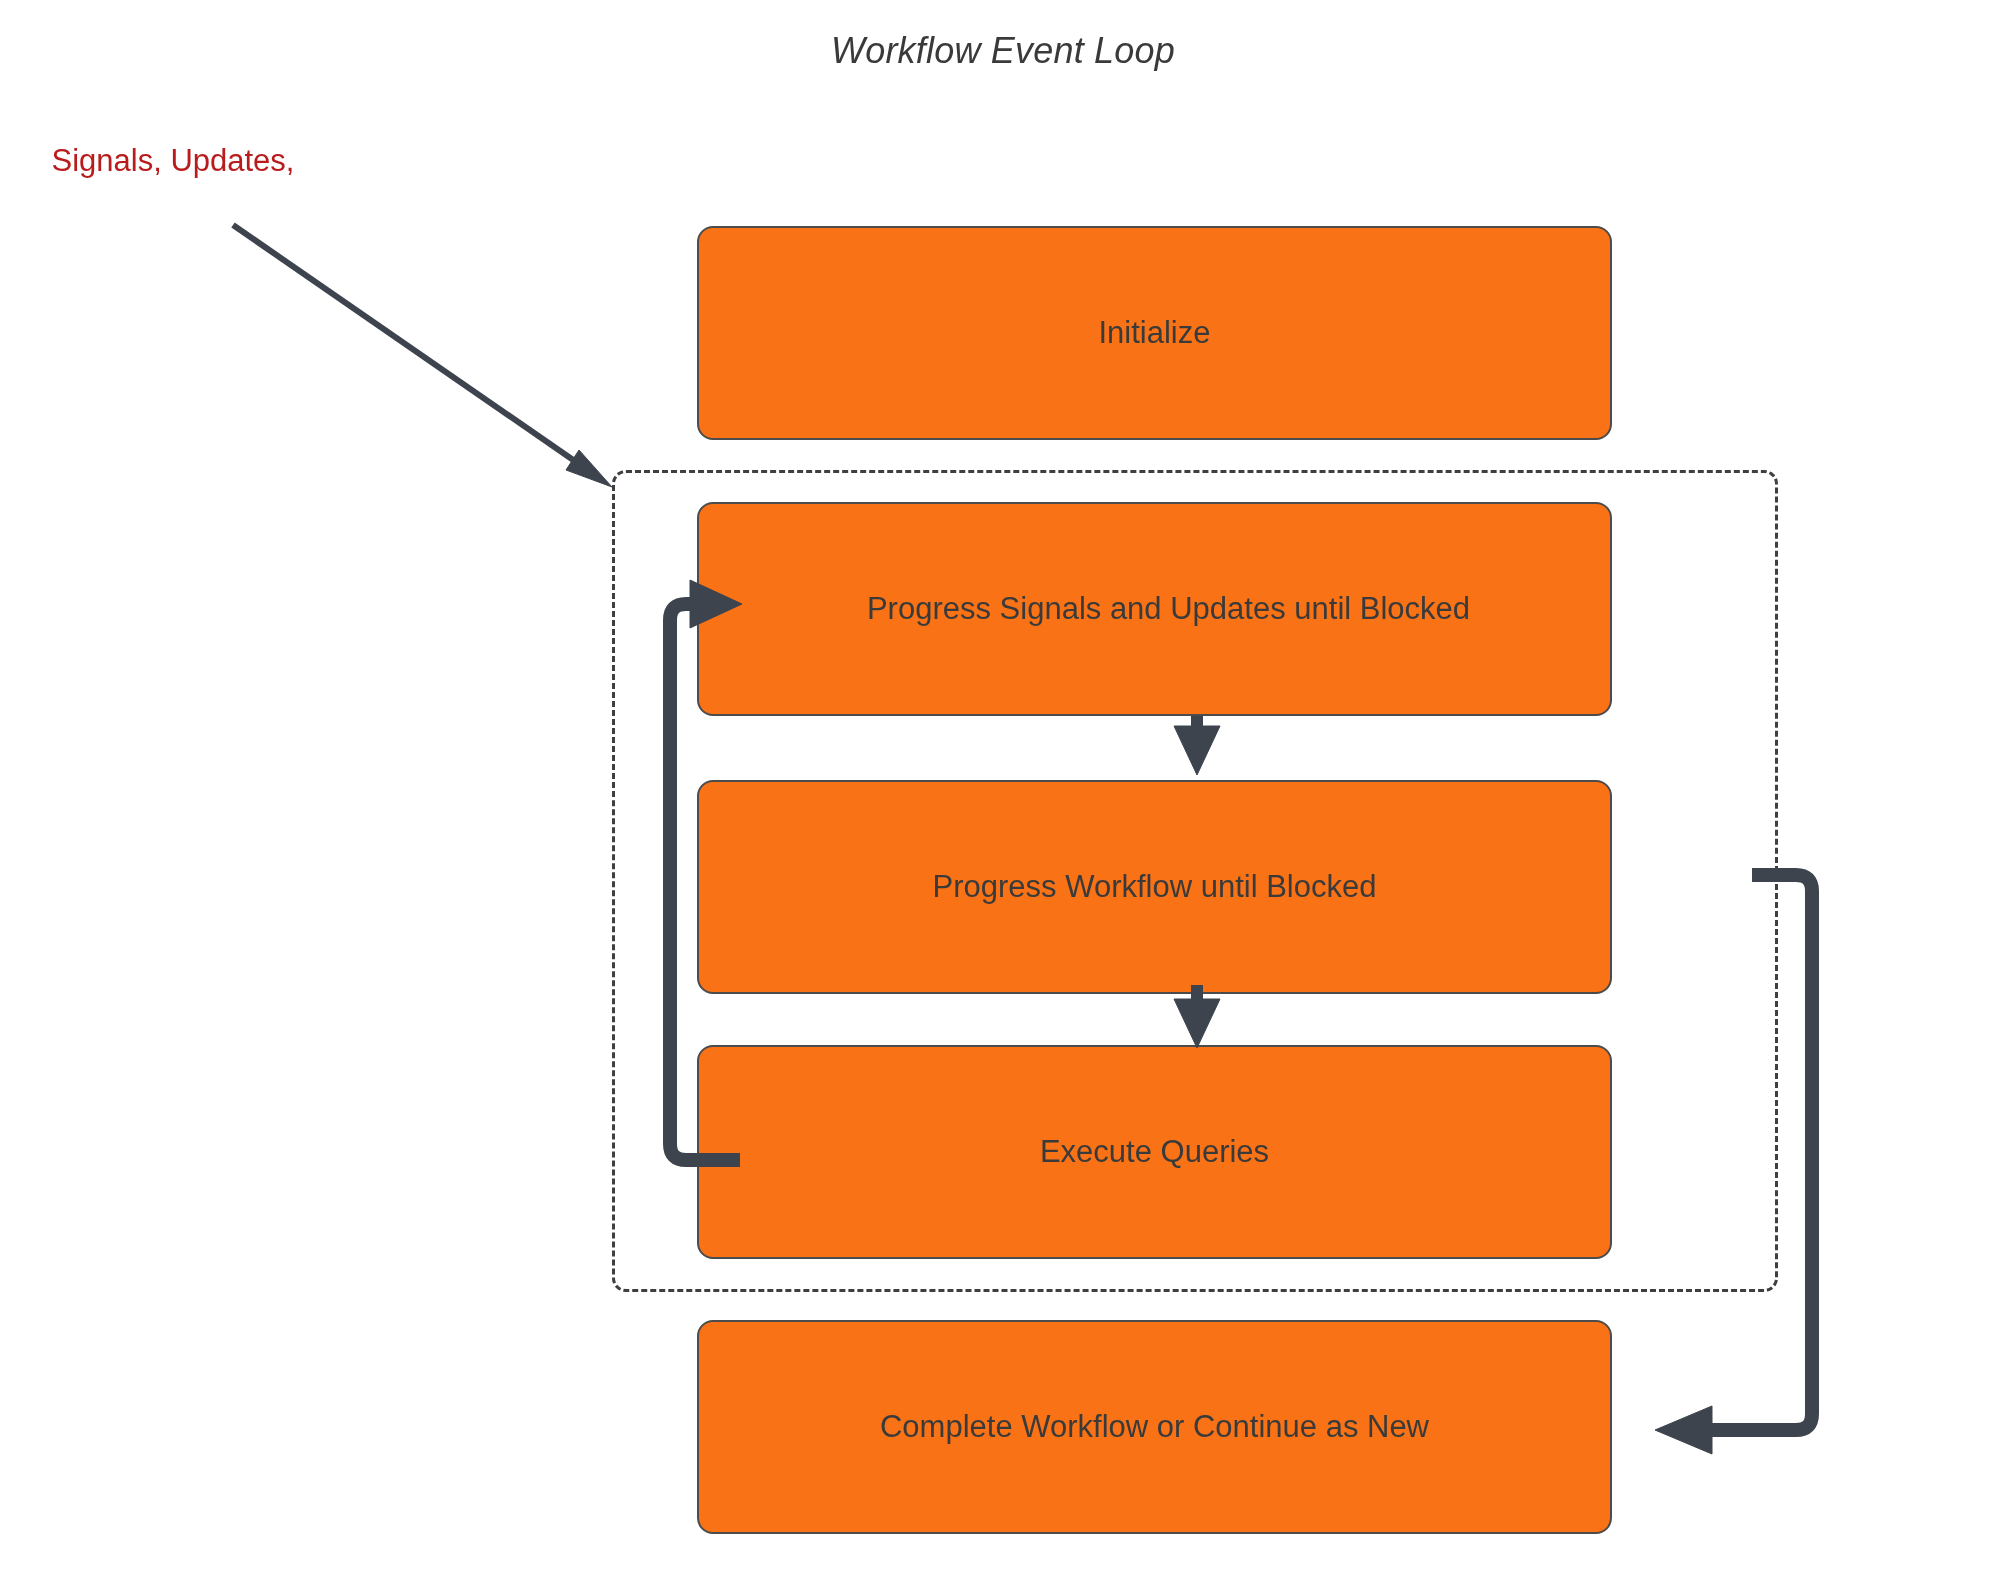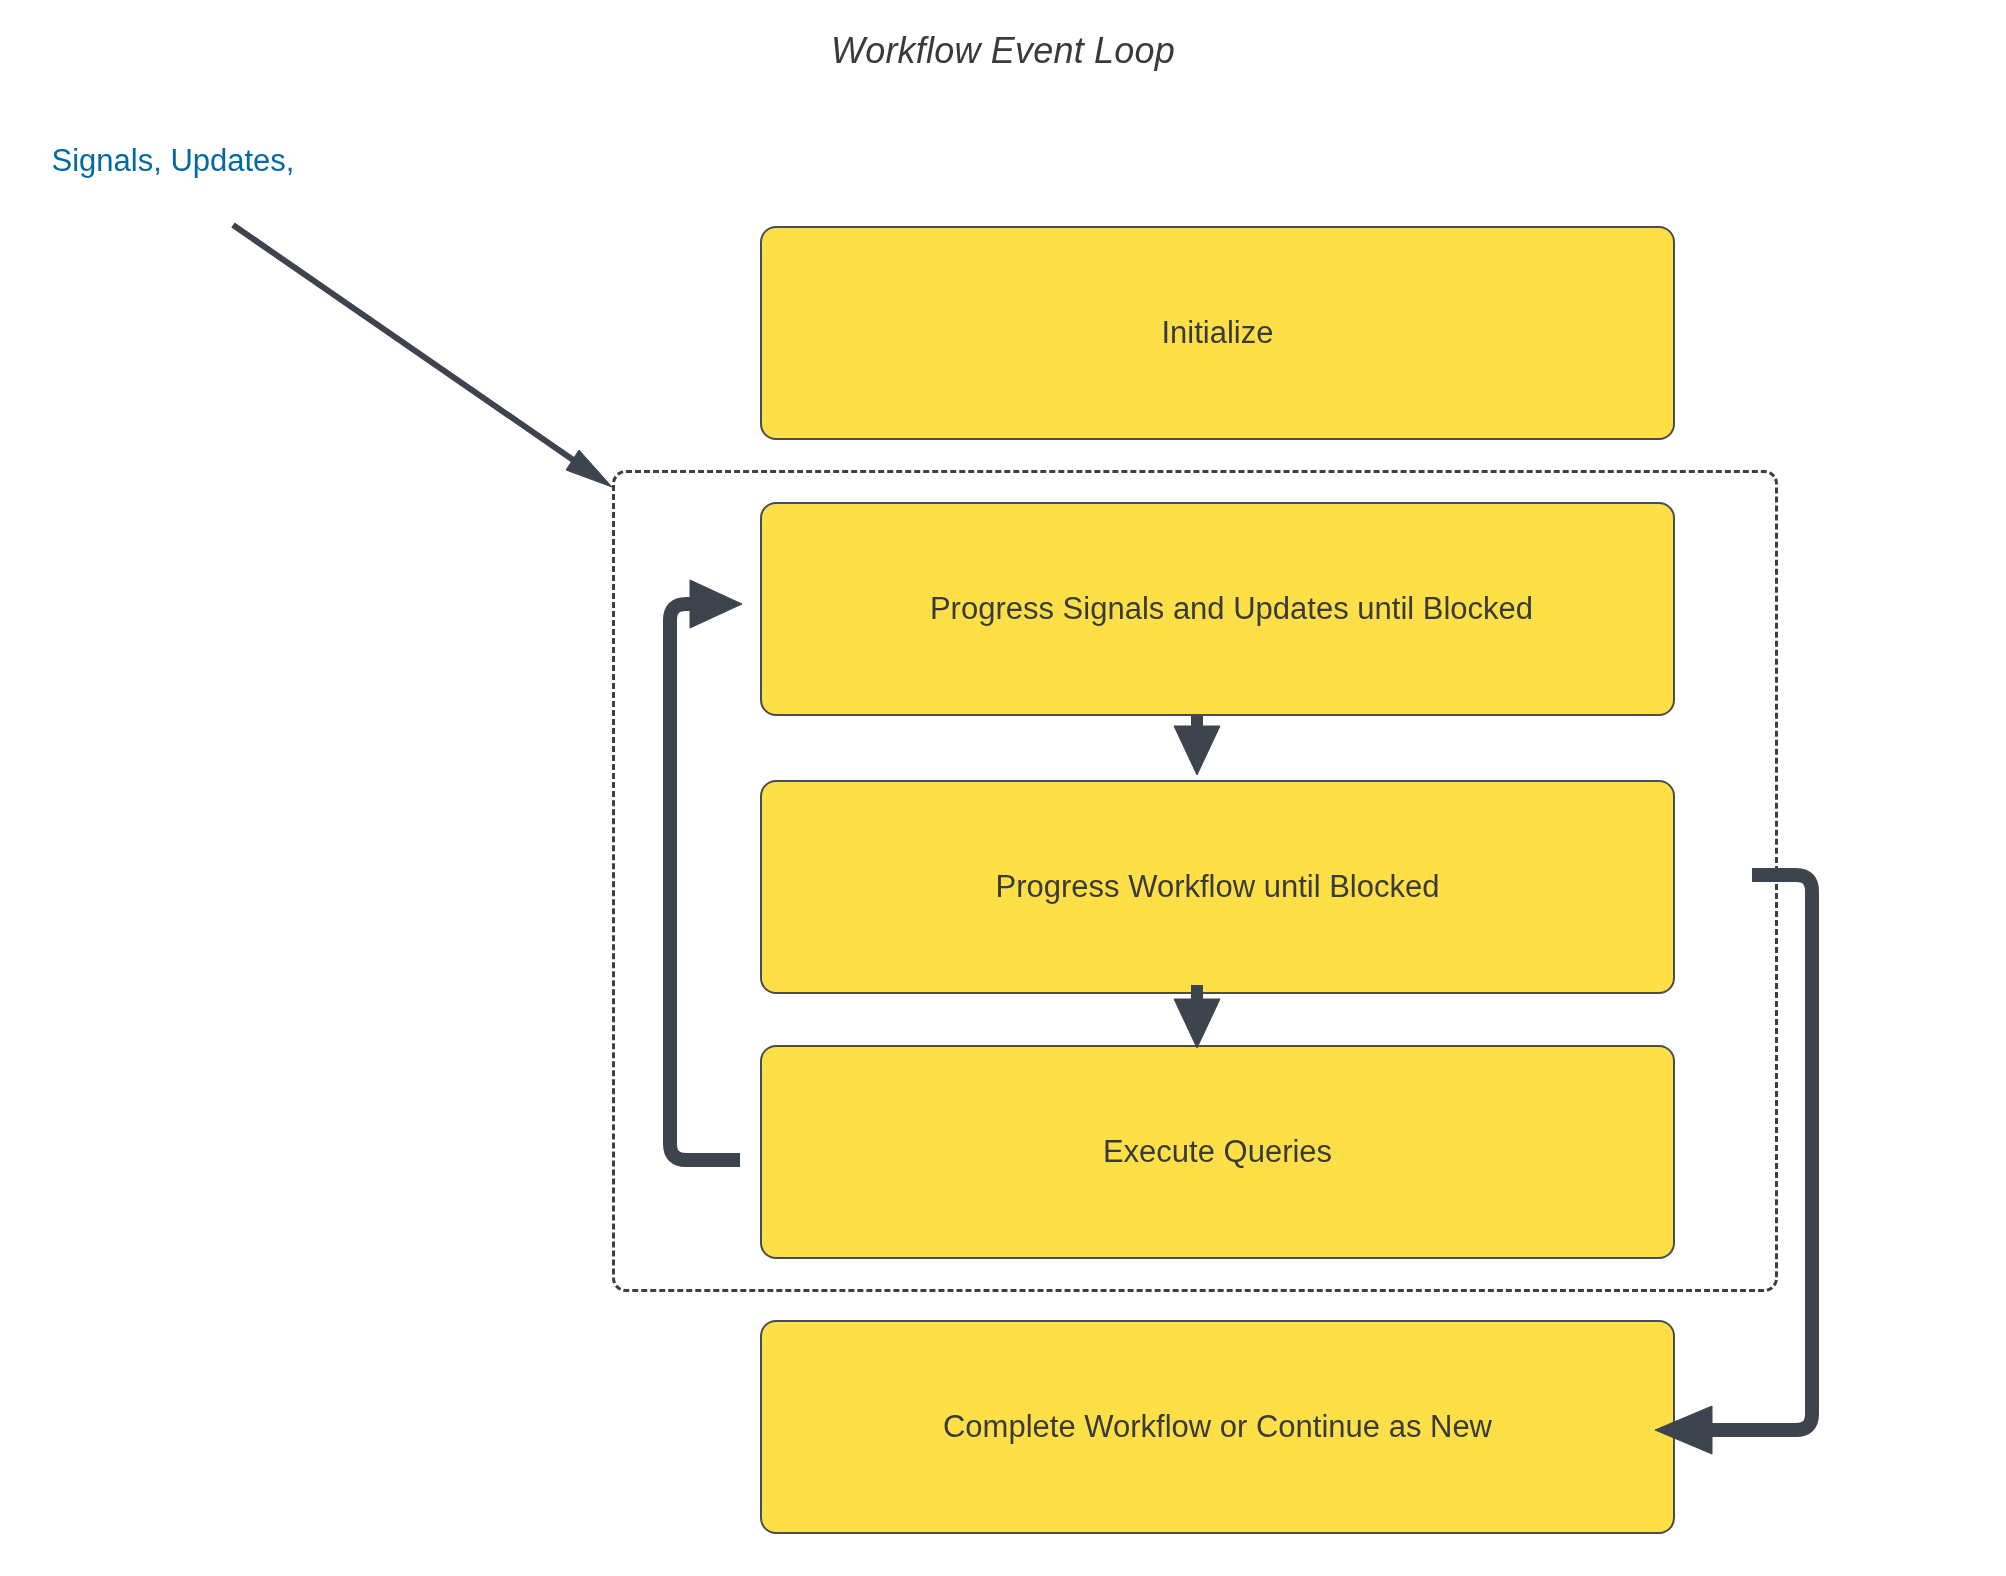--- a/index.html
+++ b/index.html
@@ -34,41 +34,41 @@
     letter-spacing: 0.2px;
   }
   .ext-label {
     position: absolute;
     left: 18px;
     top: 140px;
     width: 310px;
     text-align: center;
     font-size: 31px;
     line-height: 42px;
-    color: #0369a1;
+    color: #b91c1c;
   }
   .loop-container {
     position: absolute;
     left: 612px;
     top: 470px;
     width: 1166px;
     height: 822px;
     border: 3px dashed #3f3f3f;
     border-radius: 14px;
     box-sizing: border-box;
   }
   .node {
     position: absolute;
-    left: 760px;
+    left: 697px;
     width: 915px;
     height: 214px;
     box-sizing: border-box;
     border: 2px solid #4c4c4c;
     border-radius: 16px;
-    background: #fde047;
+    background: #f97316;
     display: flex;
     align-items: center;
     justify-content: center;
     font-size: 31px;
     color: #3a3a3a;
     text-align: center;
   }
   #node-initialize   { top: 226px; }
   #node-progress-signals { top: 502px; padding-left: 28px; }
   #node-progress-workflow { top: 771px; margin-top: 9px; }

